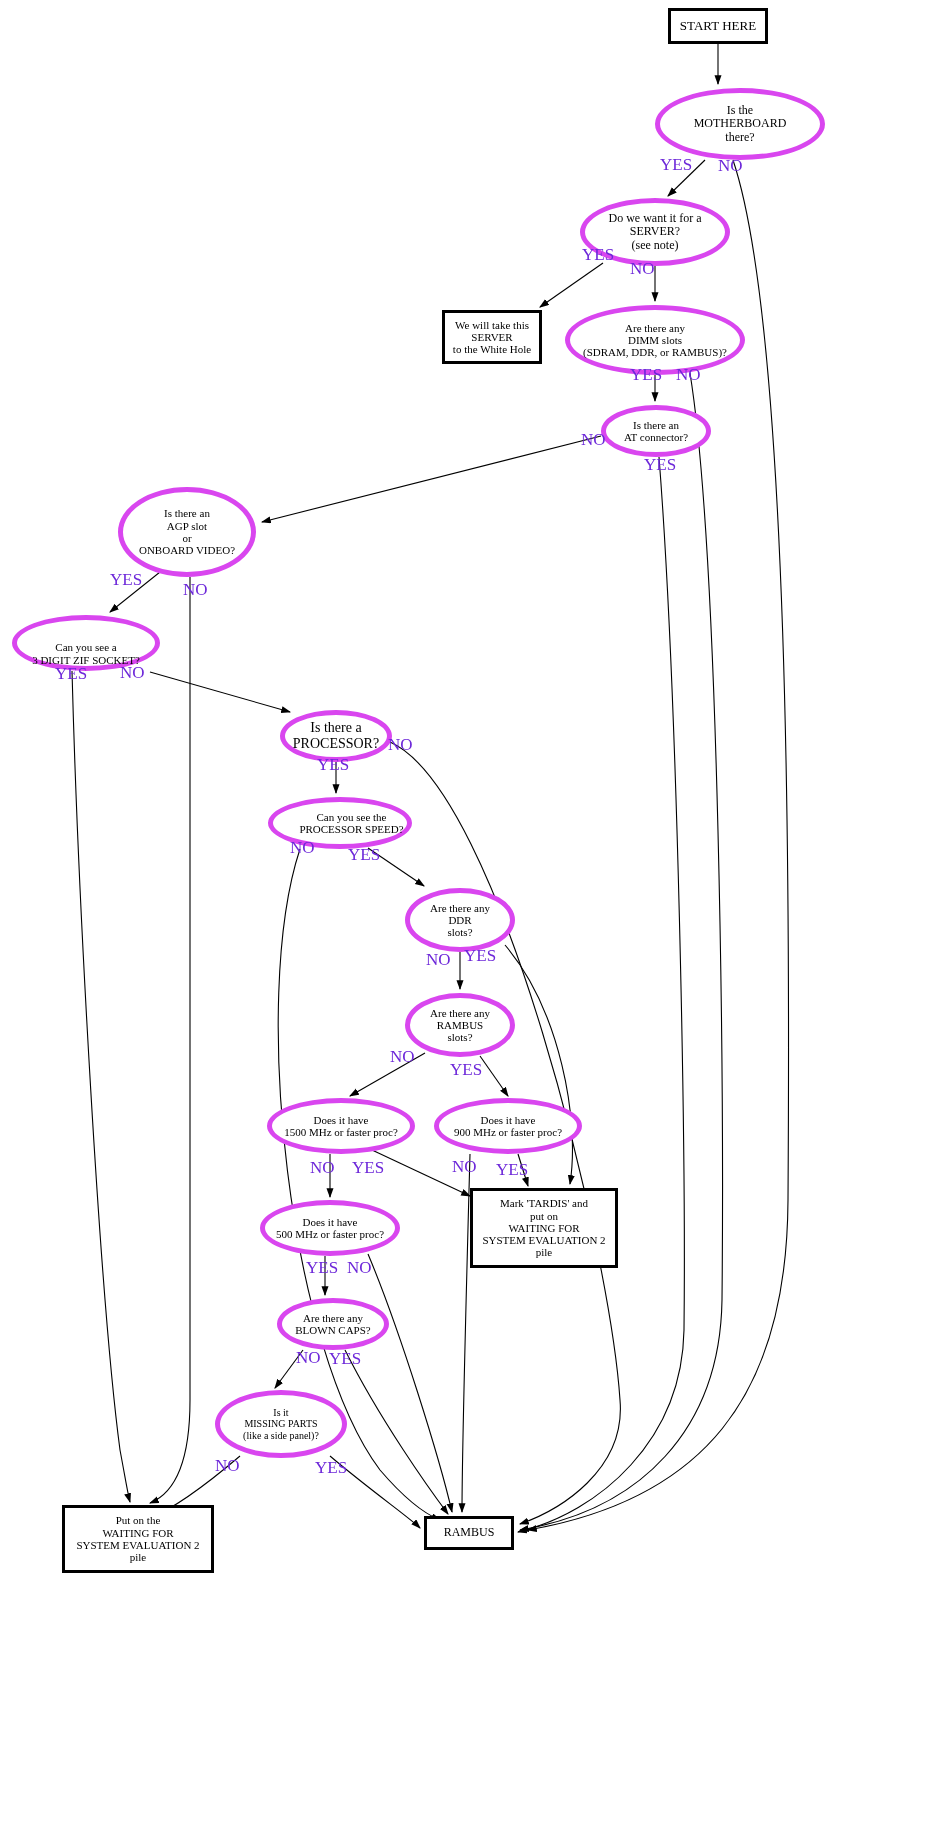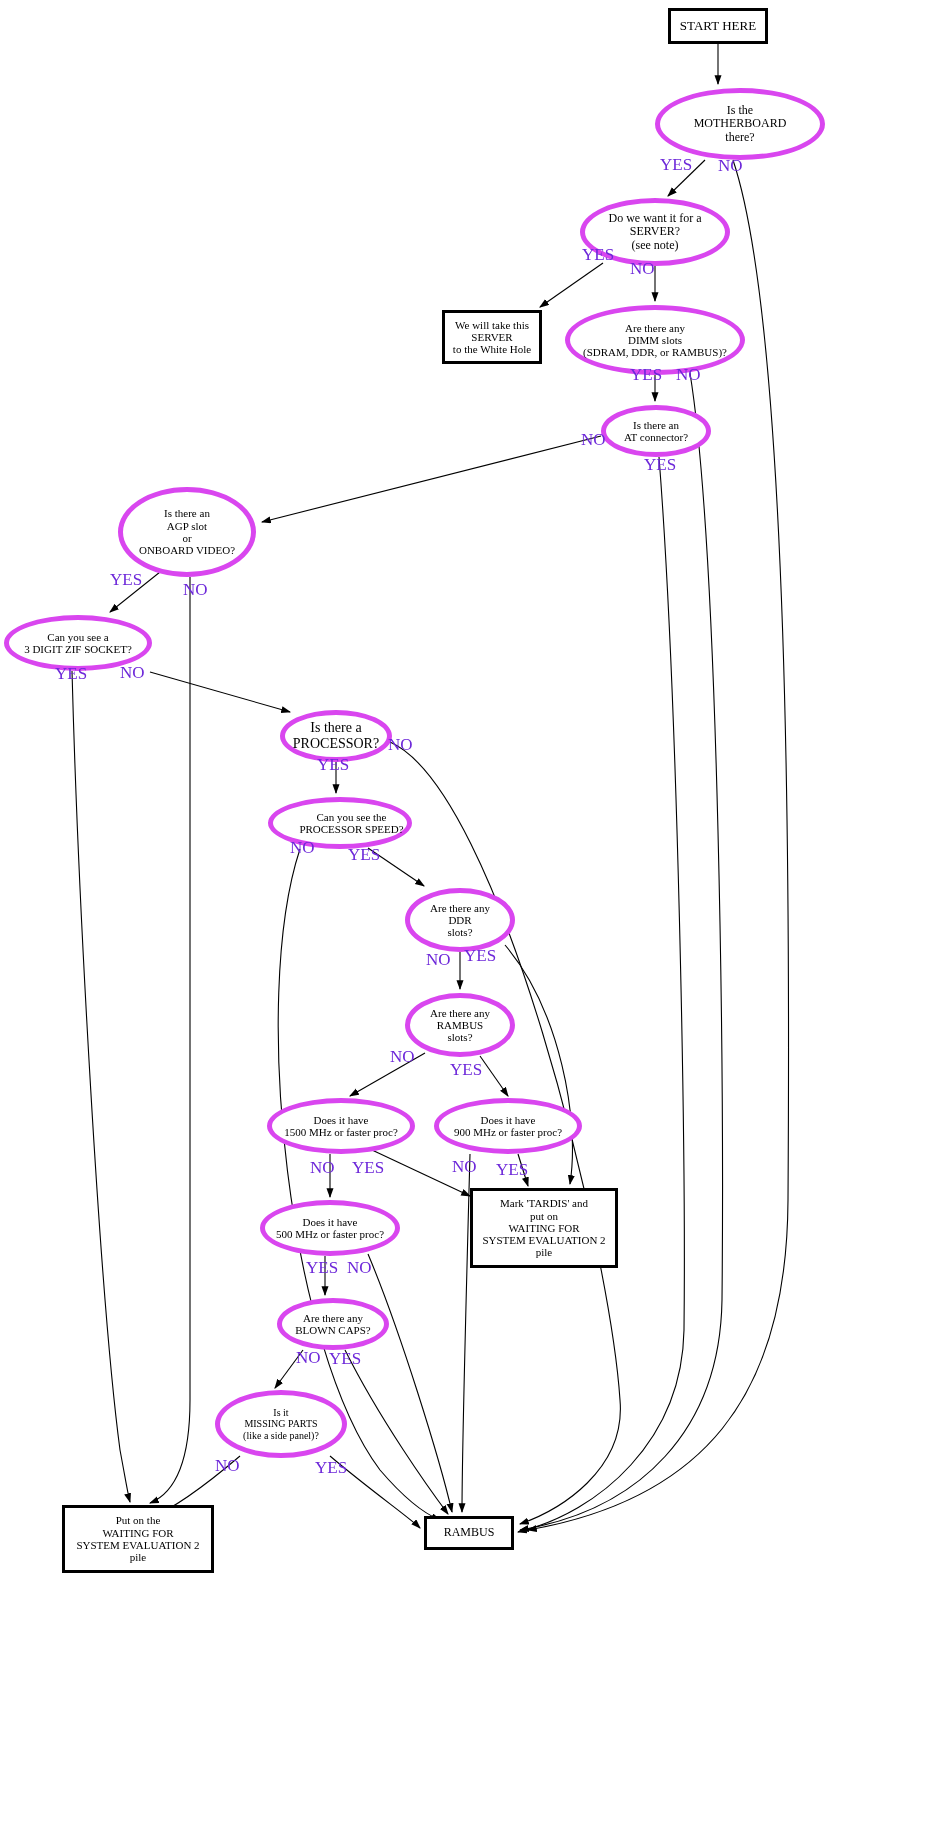--- a/index.html
+++ b/index.html
@@ -75,21 +75,21 @@
       </div>
       <div class="node ellipse" style="left: 565px; top: 305px; width: 180px; height: 70px;">
         <div class="txt" style="font-size: 11px;">Are there any<br>DIMM slots<br>(SDRAM, DDR, or RAMBUS)?</div>
       </div>
       <div class="node ellipse" style="left: 601px; top: 405px; width: 110px; height: 52px;">
         <div class="txt" style="font-size: 11px;">Is there an<br>AT connector?</div>
       </div>
       <div class="node ellipse" style="left: 118px; top: 487px; width: 138px; height: 90px;">
         <div class="txt" style="font-size: 11px;">Is there an<br>AGP slot<br>or<br>ONBOARD VIDEO?</div>
       </div>
-      <div class="node ellipse" style="left: 4px; top: 615px; width: 148px; height: 56px;">
+      <div class="node ellipse" style="left: 12px; top: 615px; width: 148px; height: 56px; align-items: flex-end;">
         <div class="txt" style="font-size: 11px;">Can you see a<br>3 DIGIT ZIF SOCKET?</div>
       </div>
       <div class="node ellipse" style="left: 280px; top: 710px; width: 112px; height: 52px;">
         <div class="txt" style="font-size: 14px;">Is there a<br>PROCESSOR?</div>
       </div>
       <div class="node ellipse" style="left: 268px; top: 797px; width: 144px; height: 52px;">
         <div class="txt" style="font-size: 11px; margin-left: 23px;">Can you see the<br>PROCESSOR SPEED?</div>
       </div>
       <div class="node ellipse" style="left: 405px; top: 888px; width: 110px; height: 64px;">
         <div class="txt" style="font-size: 11px;">Are there any<br>DDR<br>slots?</div>

